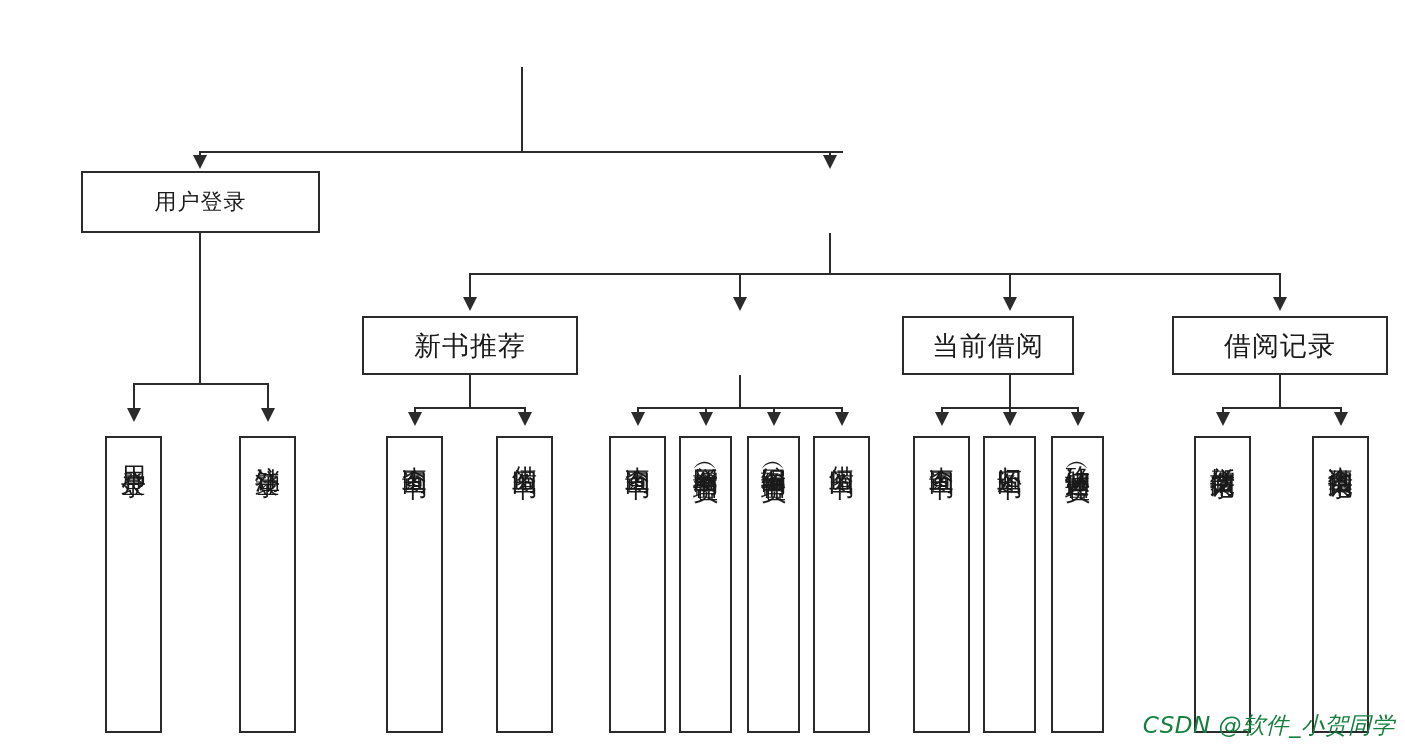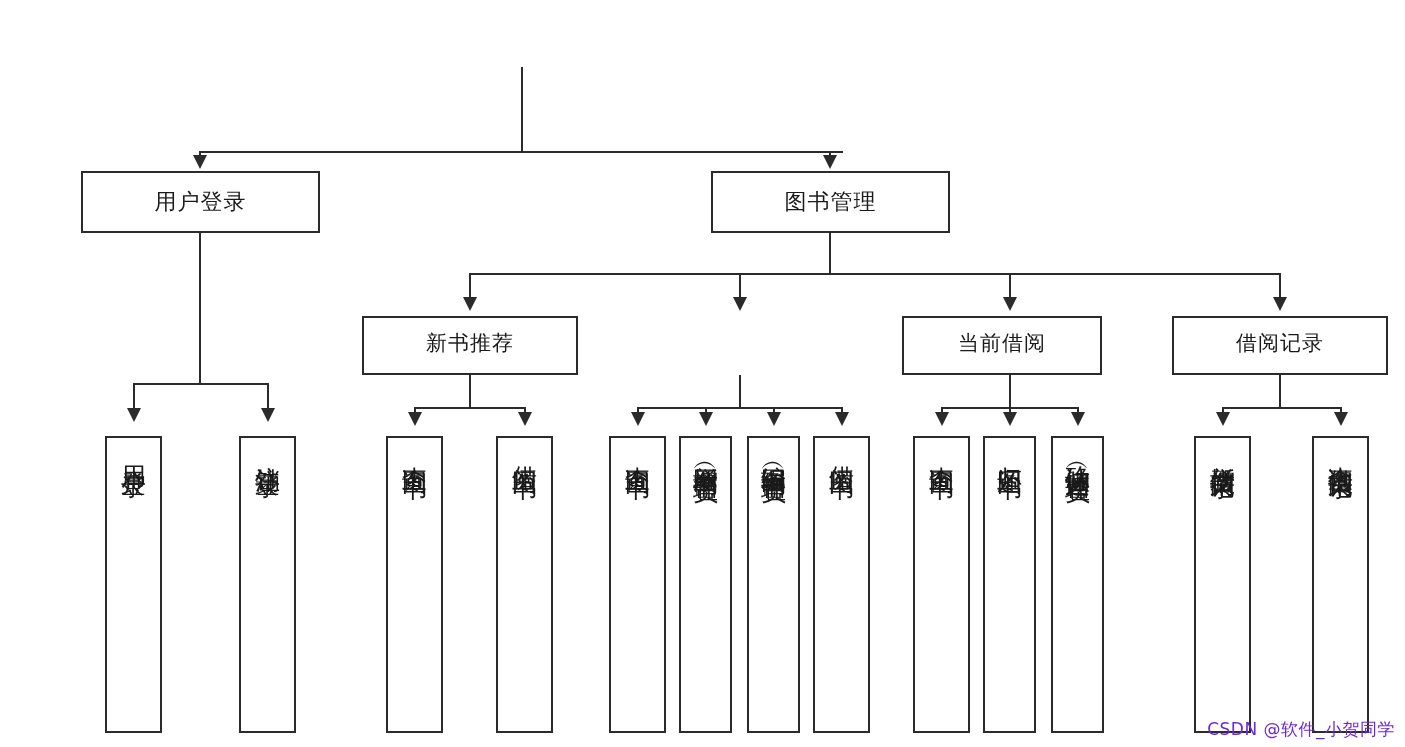--- a/index.html
+++ b/index.html
@@ -35,24 +35,24 @@
   #node-root .label{font-size:23px;}
 
   
   .lvl2{height:62px;}
   .lvl2 .label{font-size:22px;}
   #node-user-login{left:81px;top:171px;width:239px;}
   #node-book-mgmt{left:711px;top:171px;width:239px;}
 
   
   .lvl3{height:59px;}
-  .lvl3 .label{font-size:21px;font-family:Liberation Mono, monospace;}
+  .lvl3 .label{font-size:27px;}
   #node-new-book-rec{left:362px;top:316px;width:216px;}
   #node-book-borrow{left:632px;top:316px;width:216px;}
-  #node-current-borrow{left:902px;top:316px;width:200px;}
+  #node-current-borrow{left:902px;top:316px;width:172px;}
   #node-borrow-record{left:1172px;top:316px;width:216px;justify-content:center;}
 
   
   .leaf{
     top:436px;height:297px;
     align-items:flex-start;
     justify-content:center;
     padding-top:8px;
   }
   .leaf .label{
@@ -73,25 +73,26 @@
     position:absolute;width:0;height:0;
     border-left:7px solid transparent;
     border-right:7px solid transparent;
     border-top:14px solid #2b2b2b;
     z-index:2;
   }
 
   
   #watermark{
     position:absolute;right:10px;bottom:6px;
-    font-size:17px;color:#6d28d9;
+    font-size:23px;color:#15803d;
     letter-spacing:0.5px;
     z-index:9;
     user-select:none;
     white-space:nowrap;
+    font-style:italic;
   }
 </style>
 </head>
 <body>
 
 <div id="diagram">
 
   <div class="line v" style="left:521px;top:67px;height:84px;"></div>
 
   <div class="line h" style="left:199px;top:151px;width:644px;"></div>
@@ -151,23 +152,20 @@
   <div class="line h" style="left:1222px;top:407px;width:118px;"></div>
   <div class="line v" style="left:1222px;top:407px;height:8px;"></div>
   <div class="arrow" style="left:1216px;top:412px;"></div>
   <div class="line v" style="left:1340px;top:407px;height:8px;"></div>
   <div class="arrow" style="left:1334px;top:412px;"></div>
 
 
   <div class="node lvl2" id="node-user-login">
     <span class="label">用户登录</span>
   </div>
-  <div class="node lvl2" id="node-book-mgmt">
-    <span class="label">图书管理</span>
-  </div>
 
   <div class="node lvl3" id="node-new-book-rec">
     <span class="label">新书推荐</span>
   </div>
   <div class="node lvl3" id="node-current-borrow">
     <span class="label">当前借阅</span>
   </div>
   <div class="node lvl3" id="node-borrow-record">
     <span class="label">借阅记录</span>
   </div>

